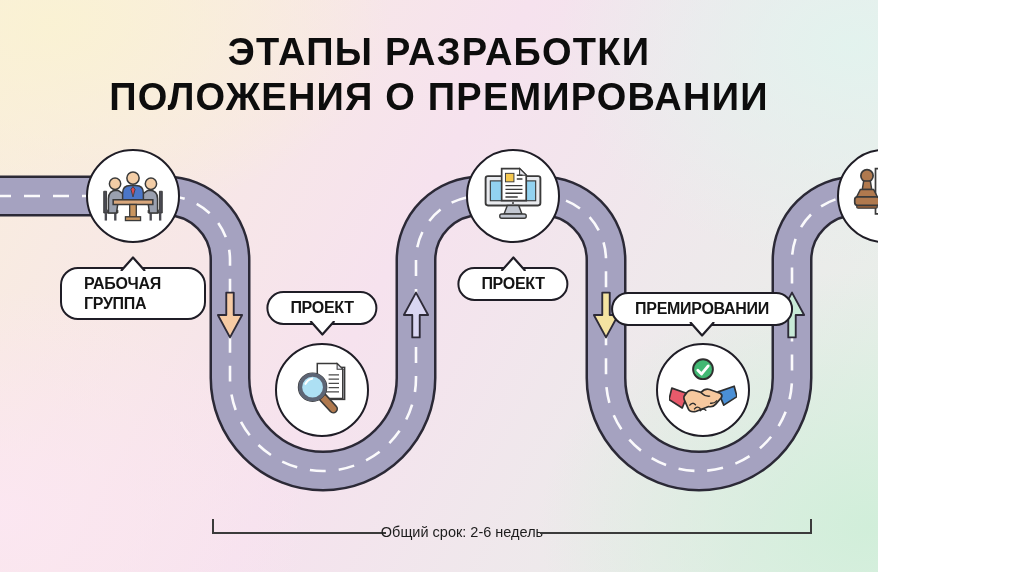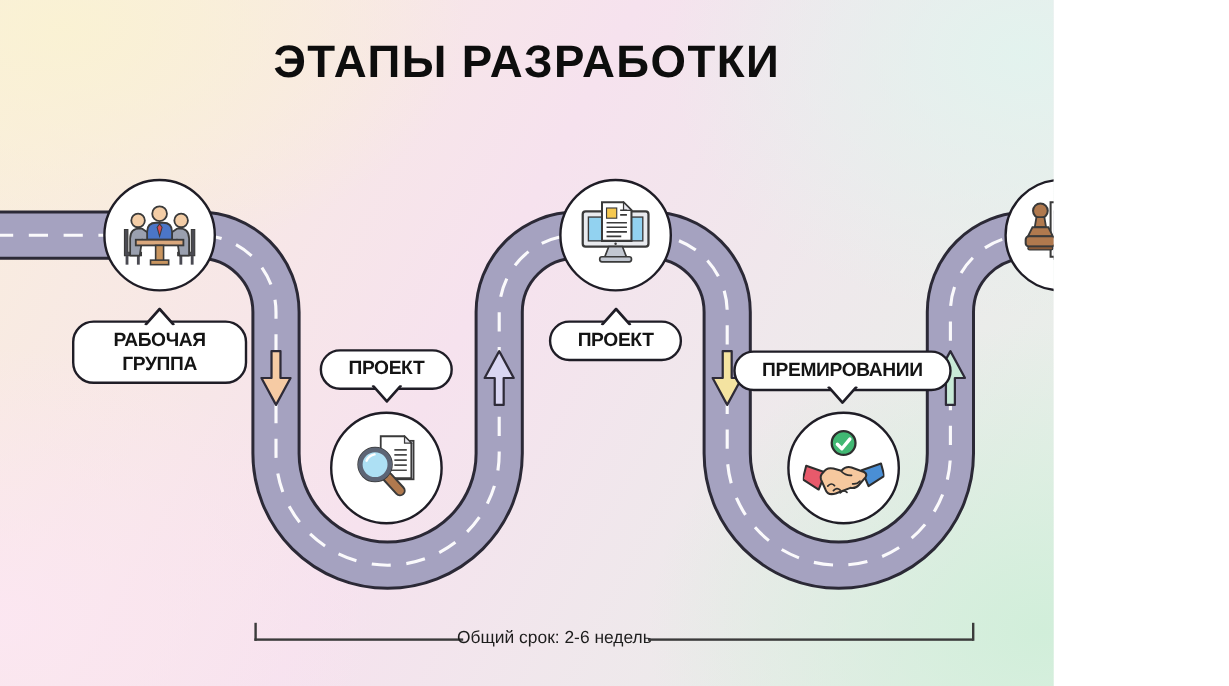--- a/index.html
+++ b/index.html
@@ -20,21 +20,21 @@
   .road-svg{position:absolute;left:0;top:0;width:1024px;height:572px;}
   .stage-circle{
     position:absolute;width:94px;height:94px;border-radius:50%;
     background:#ffffff;border:2.5px solid #1f1d26;box-sizing:border-box;
     display:flex;align-items:center;justify-content:center;
   }
   .bubble{
     position:absolute;transform:translateX(-50%);
     background:#ffffff;border:2.2px solid #1f1d26;border-radius:18px;
     padding:5px 22px;font-weight:bold;font-size:16px;letter-spacing:-0.3px;color:#141414;
-    white-space:nowrap;text-align:center;line-height:1.22;
+    white-space:nowrap;text-align:left;line-height:1.22;
   }
   .bubble.two-line{width:98px;white-space:normal;}
   .ptr{position:absolute;left:50%;transform:translateX(-50%);width:26px;height:15px;}
   .ptr.up{top:-13.5px;}
   .ptr.down{bottom:-13.5px;}
   .arrow{position:absolute;width:28px;height:50px;}
   .bracket-line{position:absolute;top:532px;height:1.6px;background:#3b3b3b;}
   .bracket-tick{position:absolute;top:519px;width:1.6px;height:14.6px;background:#3b3b3b;}
   .duration-text{
     position:absolute;left:462px;top:532px;transform:translate(-50%,-50%);
@@ -42,20 +42,21 @@
   }
   .sparkle{position:absolute;left:960px;top:510px;width:42px;height:42px;opacity:0.65;}
 </style>
 </head>
 <body>
 
 <div id="canvas">
 
   <div class="title">
     <div>ЭТАПЫ РАЗРАБОТКИ</div>
+    <div>ПОЛОЖЕНИЯ О ПРЕМИРОВАНИИ</div>
   </div>
 
   <svg class="road-svg" viewBox="0 0 1024 572">
     <path d="M -5 196 H 166 A 64 64 0 0 1 230 260 V 378 A 93 93 0 0 0 416 378 V 260 A 64 64 0 0 1 480 196 H 542 A 64 64 0 0 1 606 260 V 378 A 93 93 0 0 0 792 378 V 260 A 64 64 0 0 1 856 196 H 1030" fill="none" stroke-width="41" stroke="#2b2936"></path>
     <path d="M -5 196 H 166 A 64 64 0 0 1 230 260 V 378 A 93 93 0 0 0 416 378 V 260 A 64 64 0 0 1 480 196 H 542 A 64 64 0 0 1 606 260 V 378 A 93 93 0 0 0 792 378 V 260 A 64 64 0 0 1 856 196 H 1030" fill="none" stroke-width="36" stroke="#a5a2c0"></path>
     <path d="M -5 196 H 166 A 64 64 0 0 1 230 260 V 378 A 93 93 0 0 0 416 378 V 260 A 64 64 0 0 1 480 196 H 542 A 64 64 0 0 1 606 260 V 378 A 93 93 0 0 0 792 378 V 260 A 64 64 0 0 1 856 196 H 1030" fill="none" stroke-width="2.6" stroke-dasharray="16 13" opacity="0.95" stroke="#ffffff"></path>
   </svg>
 
   <svg class="arrow" style="left:216px;top:290px" viewBox="0 0 30 52">
     <path d="M11,2 h8 v24 h9 L15,50 L2,26 h9 z" stroke="#2e2b38" stroke-width="2" stroke-linejoin="round" fill="#f6cba4"></path>

